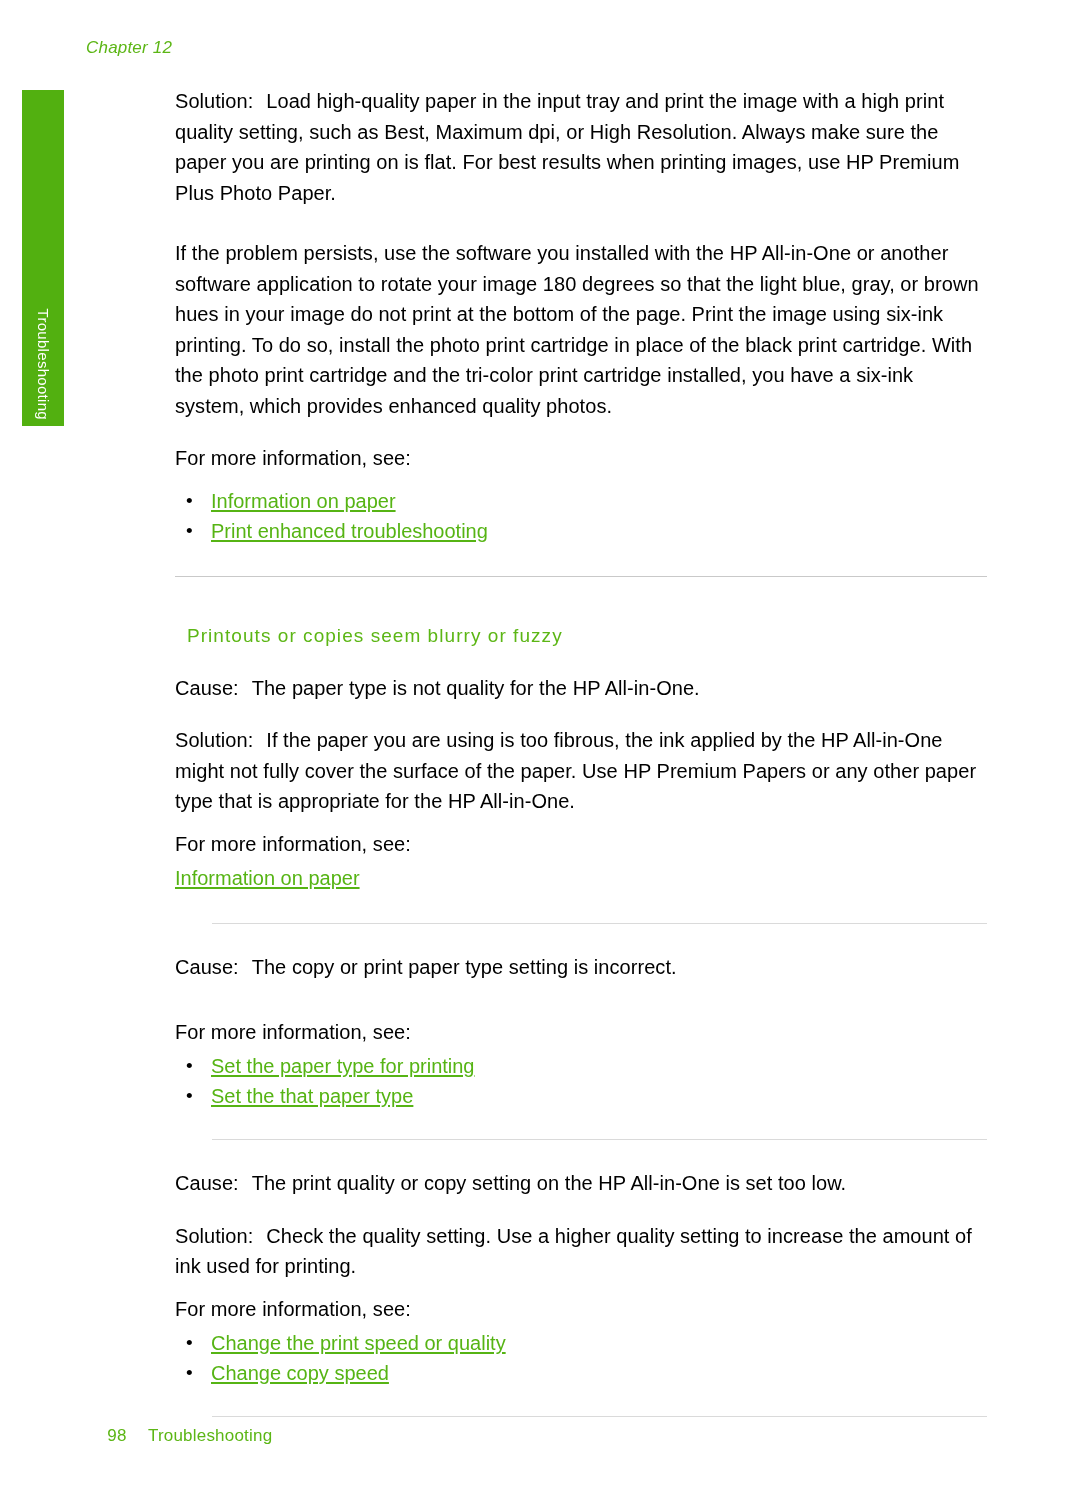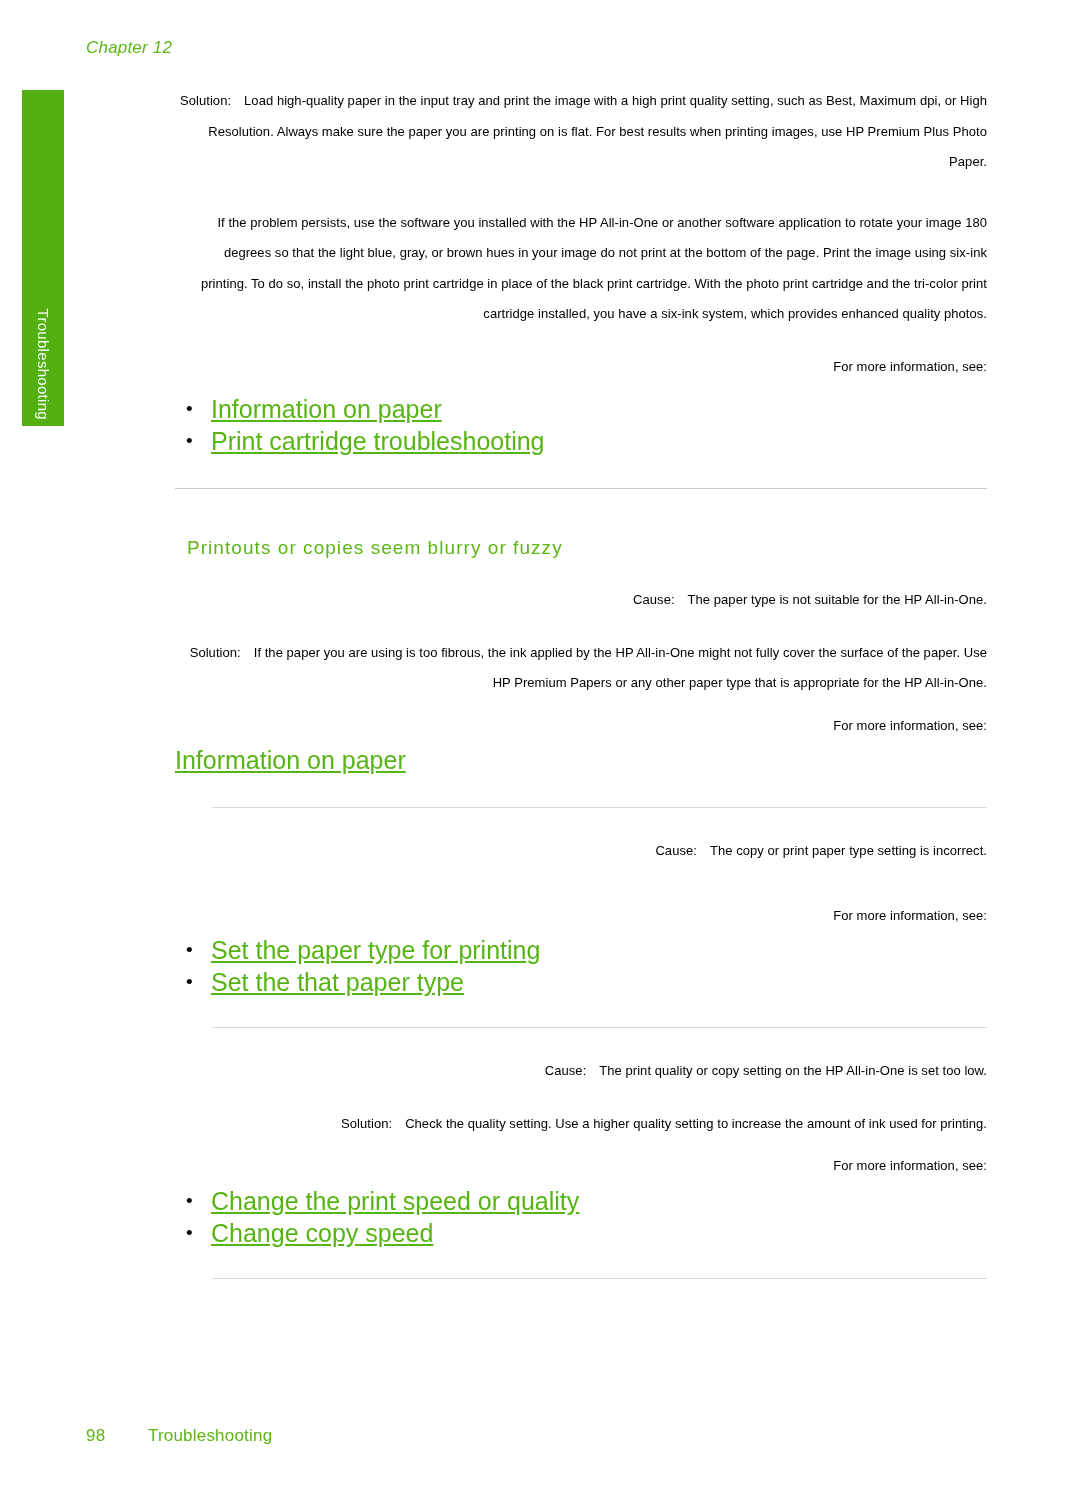--- a/index.html
+++ b/index.html
@@ -58,23 +58,23 @@
   
   .content {
     position: absolute;
     left: 175px;
     top: 86px;
     width: 812px;
   }
 
   p.body {
     margin: 0 0 0 0;
-    font-size: 13px;
+    font-size: 20px;
     line-height: 30.5px;
-    text-align: right;
+    text-align: left;
     color: #000;
     letter-spacing: 0.05px;
   }
 
   .block { margin: 0; }
   .gap-lg { height: 30px; }
   .gap-md { height: 22px; }
   .gap-sm { height: 12px; }
   .lead-gap { display: inline-block; width: 13px; }
 
@@ -105,21 +105,21 @@
     left: 11px;
     top: 0;
     color: #000;
     font-size: 19px;
     line-height: 30px;
   }
   a.xref {
     color: #56b414;
     text-decoration: underline;
     text-underline-offset: 2px;
-    font-size: 25px;
+    font-size: 20px;
     line-height: 30px;
   }
   .plainlink {
     line-height: 30px;
   }
 
   
   hr.sep {
     border: none;
     border-top: 1px solid #c9c9c9;
@@ -133,20 +133,21 @@
 
   
   .footer {
     position: absolute;
     left: 86px;
     top: 1426px;
     font-size: 17px;
     color: #5cb615;
     letter-spacing: 0.2px;
     white-space: nowrap;
+    text-align: center;
   }
   .footer .pgnum { display: inline-block; width: 62px; }
 </style>
 </head>
 <body>
 
 <div class="chapter-head">Chapter 12</div>
 
 <div class="side-tab">
   <div class="side-tab-label">Troubleshooting</div>
@@ -166,34 +167,34 @@
 
   <div class="gap-sm"></div>
 
   <ul class="linklist">
     <li>
       <span class="bullet">•</span>
       <a class="xref" href="#">Information on paper</a>
     </li>
     <li>
       <span class="bullet">•</span>
-      <a class="xref" href="#">Print cartridge troubleshooting</a>
+      <a class="xref" href="#">Print enhanced troubleshooting</a>
     </li>
   </ul>
 
   <div style="height:30px"></div>
   <hr class="sep">
   <div style="height:34px"></div>
 
   <h2 class="section-title">Printouts or copies seem blurry or fuzzy</h2>
 
   <div style="height:12px"></div>
 
   <div class="block">
-    <p class="body"><span>Cause:</span><span class="lead-gap"></span><span>The paper type is not suitable for the HP All-in-One.</span></p>
+    <p class="body"><span>Cause:</span><span class="lead-gap"></span><span>The paper type is not quality for the HP All-in-One.</span></p>
     <div class="gap-md"></div>
     <p class="body"><span>Solution:</span><span class="lead-gap"></span><span>If the paper you are using is too fibrous, the ink applied by the HP All-in-One might not fully cover the surface of the paper. Use HP Premium Papers or any other paper type that is appropriate for the HP All-in-One.</span></p>
     <div class="gap-sm"></div>
     <p class="body">For more information, see:</p>
     <div style="height:4px"></div>
     <div class="plainlink">
       <a class="xref" href="#">Information on paper</a>
     </div>
   </div>
 

